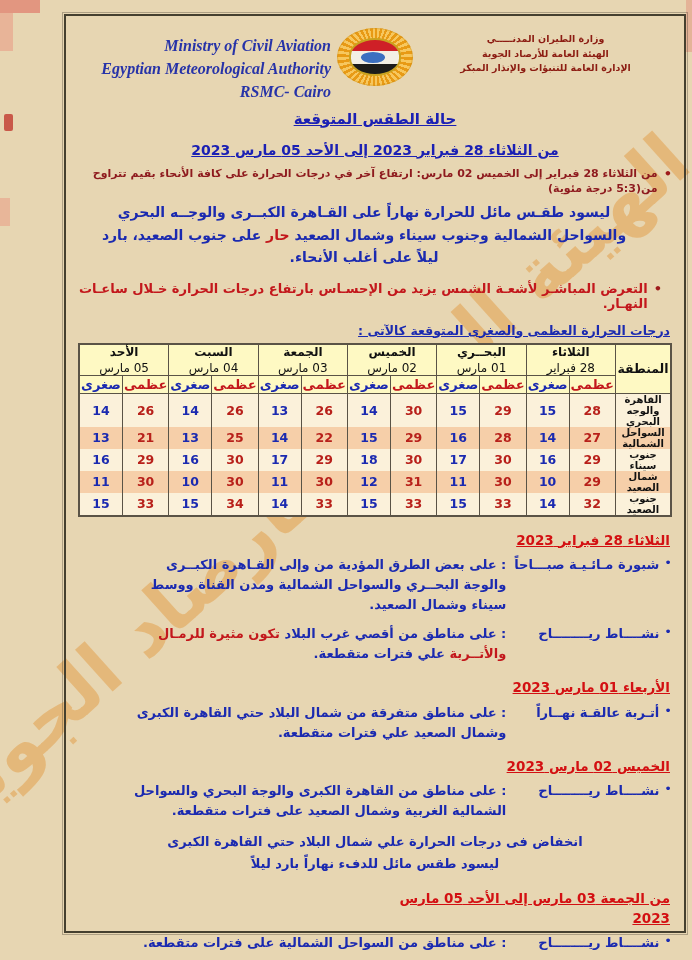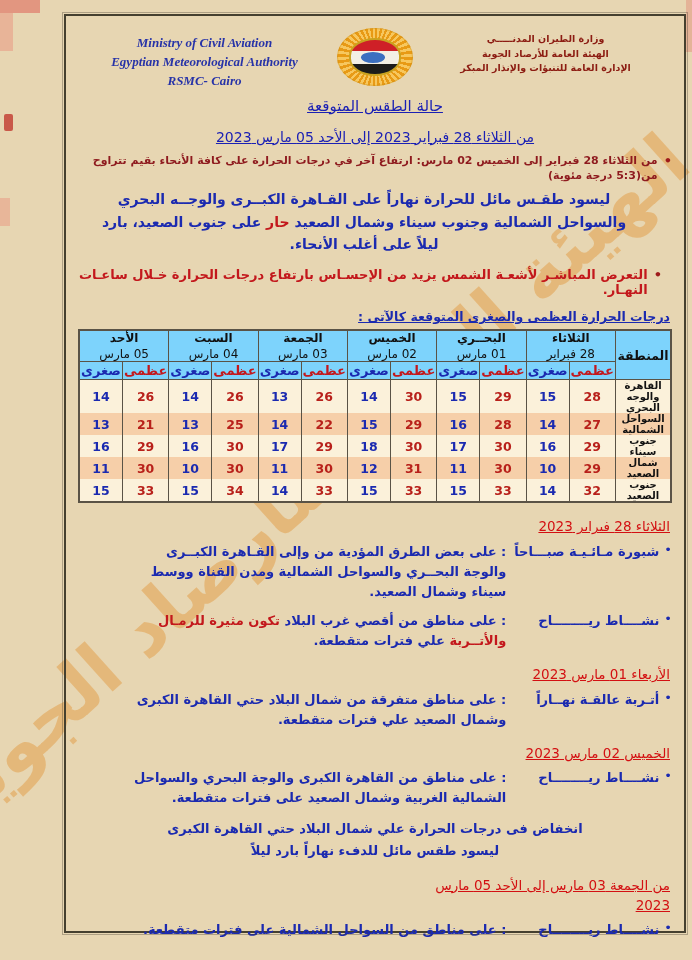--- a/index.html
+++ b/index.html
@@ -27,32 +27,32 @@
   .frame{
     position:absolute;left:64px;top:14px;width:622px;height:919px;z-index:2;
     box-sizing:border-box;border:2px solid #45402f;
     outline:1px solid rgba(70,60,45,.35);outline-offset:1px;
     padding:10px 12px 8px 12px;direction:rtl;
   }
 
   
   .hdr{display:grid;grid-template-columns:1fr auto 1fr;align-items:start;margin-top:2px;}
   .hdr-ar{color:#8c1c12;font-weight:bold;font-size:9.5px;line-height:1.55;text-align:center;padding-top:4px;}
-  .hdr-en{color:#2733a8;font-weight:bold;font-style:italic;font-size:13px;line-height:1.45;
-          font-family:"Liberation Serif", serif;text-align:center;padding-top:6px;}
+  .hdr-en{color:#2733a8;font-weight:bold;font-style:italic;font-size:16px;line-height:1.45;
+          font-family:"Liberation Serif", serif;text-align:right;padding-top:6px;}
   .logo{width:76px;height:58px;border-radius:50%;margin:0 6px;
         background:repeating-conic-gradient(#e89a15 0deg 5deg,#f7c75e 5deg 10deg);
         display:flex;align-items:center;justify-content:center;
         box-shadow:0 0 0 1px rgba(200,140,20,.4) inset;}
   .flag{width:48px;height:34px;border-radius:50%/46%;overflow:hidden;border:2px solid #caa21f;
         background:linear-gradient(#cf2027 0 32%,#f3efe4 32% 70%,#1d1c1a 70%);position:relative;}
   .flag .cloud{position:absolute;left:10px;top:12px;width:24px;height:11px;background:#3c6fc0;border-radius:50%;}
 
   .title,.subtitle{
-    text-align:center;color:#1b20b4;font-weight:normal;text-decoration:underline;margin:14px auto;
+    text-align:center;color:#1b20b4;font-weight:bold;text-decoration:underline;margin:14px auto;
   }
   .title{font-size:15px;margin-top:6px;}
   .subtitle{font-size:14px;margin-top:7px;margin-bottom:8px;}
 
   .bullet-line{display:flex;gap:6px;align-items:flex-start;}
   .dot{font-size:13px;line-height:1.3;}
   .dot-blue{color:#1b2ab0;}
   .dot-red{color:#9e1b1c;}
 
   .hl{color:#8e1a1e;font-size:11px;font-weight:bold;line-height:1.4;margin-top:4px;}
@@ -60,36 +60,36 @@
            padding:5px 34px 0 12px;line-height:1.6;}
   .red{color:#c3181c;}
   .sun-line{color:#c3181c;font-weight:bold;font-size:13px;margin-top:12px;padding-right:10px;}
 
   .caption{color:#1b2ab0;font-weight:bold;font-size:12.5px;text-decoration:underline;
            text-align:right;margin:12px 2px 5px 0;}
 
   table.temps{width:100%;border-collapse:collapse;direction:rtl;border:2px solid #5a5346;}
   table.temps th,table.temps td{border-right:1px solid #5a5346;border-left:1px solid #5a5346;
            text-align:center;padding:0 1px;}
-  table.temps thead th{background:#7dd3fc;border-bottom:1px solid #5a5346;}
+  table.temps thead th{background:#fef9c3;border-bottom:1px solid #5a5346;}
   th.day-cell{font-size:12px;color:#111;padding:3px 0 2px;}
   th.day-cell .dname{font-weight:bold;}
   th.day-cell .ddate{font-weight:normal;margin-top:2px;}
   th.region-h{font-size:12.5px;color:#111;width:110px;}
   th.sub{font-size:13px;height:17px;}
   th.sub.mx{color:#c3181c;margin-left:16px;}
   th.sub.mn{color:#1b2ab0;}
   td.num{font-size:12.5px;font-weight:bold;height:17.5px;width:40px;}
   td.mx{color:#b8201a;}
   td.mn{color:#1b2ab0;}
   td.region{font-size:10px;font-weight:bold;color:#111;text-align:right;padding-right:4px;}
   tbody tr:nth-child(odd){background:#fbf1da;}
   tbody tr:nth-child(even){background:#f6cfa9;}
 
-  .sec-heading{color:#d31012;font-size:13.5px;font-weight:normal;text-decoration:underline;
+  .sec-heading{color:#d31012;font-size:13.5px;font-weight:bold;text-decoration:underline;
                text-align:right;margin:13px 2px 5px 0;white-space:pre-line;line-height:1.5;}
   .sec-heading.center{text-align:center;}
   .sec-para{color:#1b2ab0;font-weight:bold;font-size:13px;text-align:center;
             white-space:pre-line;line-height:1.7;margin-top:2px;}
   .item{display:flex;gap:5px;align-items:flex-start;margin:5px 0 9px;}
   .term{color:#1b2ab0;font-weight:bold;font-size:13px;min-width:148px;line-height:1.5;}
   .desc{color:#1b2ab0;font-weight:bold;font-size:13px;flex:1;text-align:right;
         line-height:1.55;padding-left:46px;}
 
   .quote{text-align:center;color:#8e1a1c;font-weight:bold;font-size:12.5px;margin-top:24px;}

